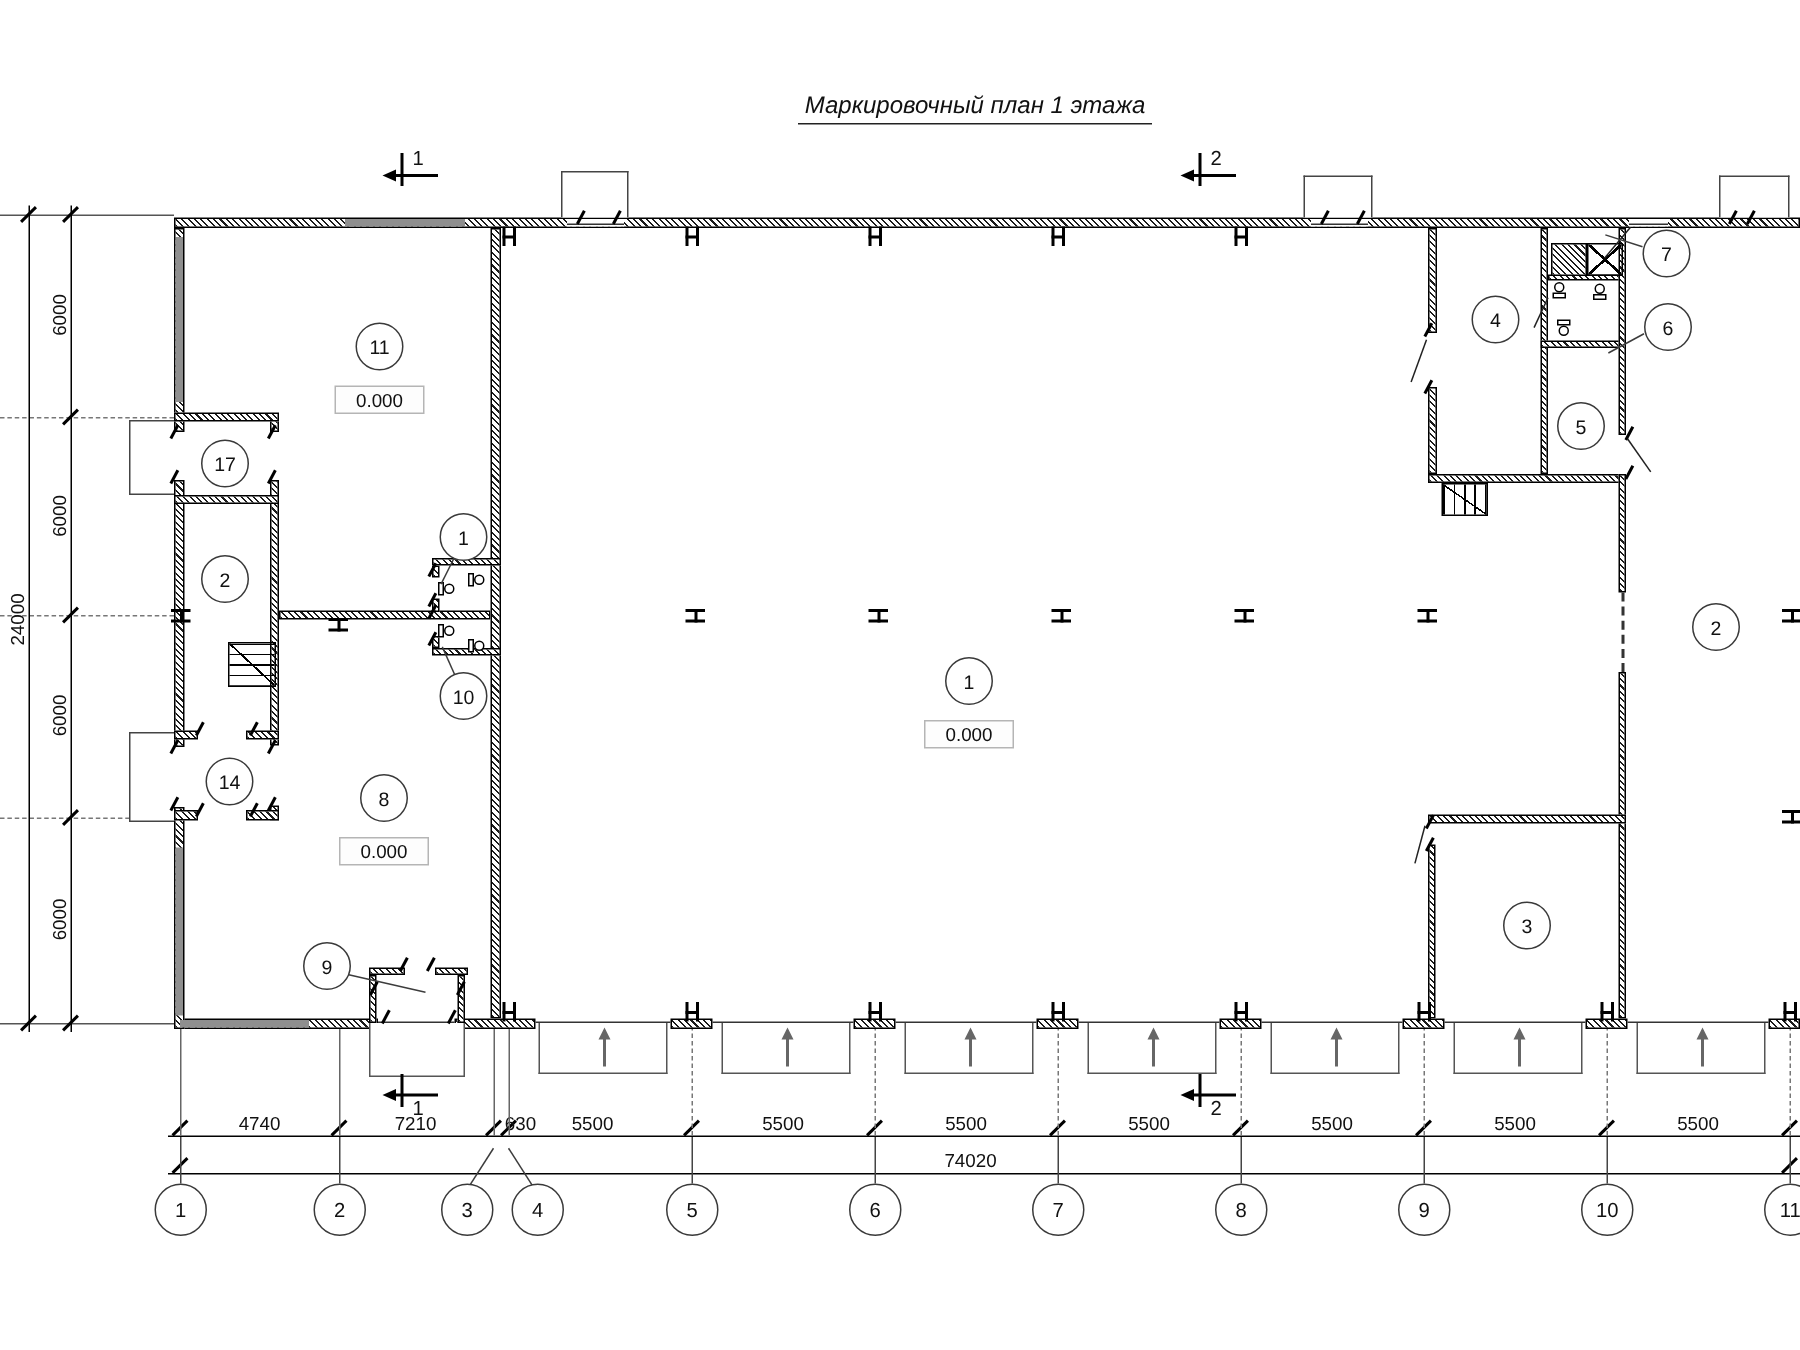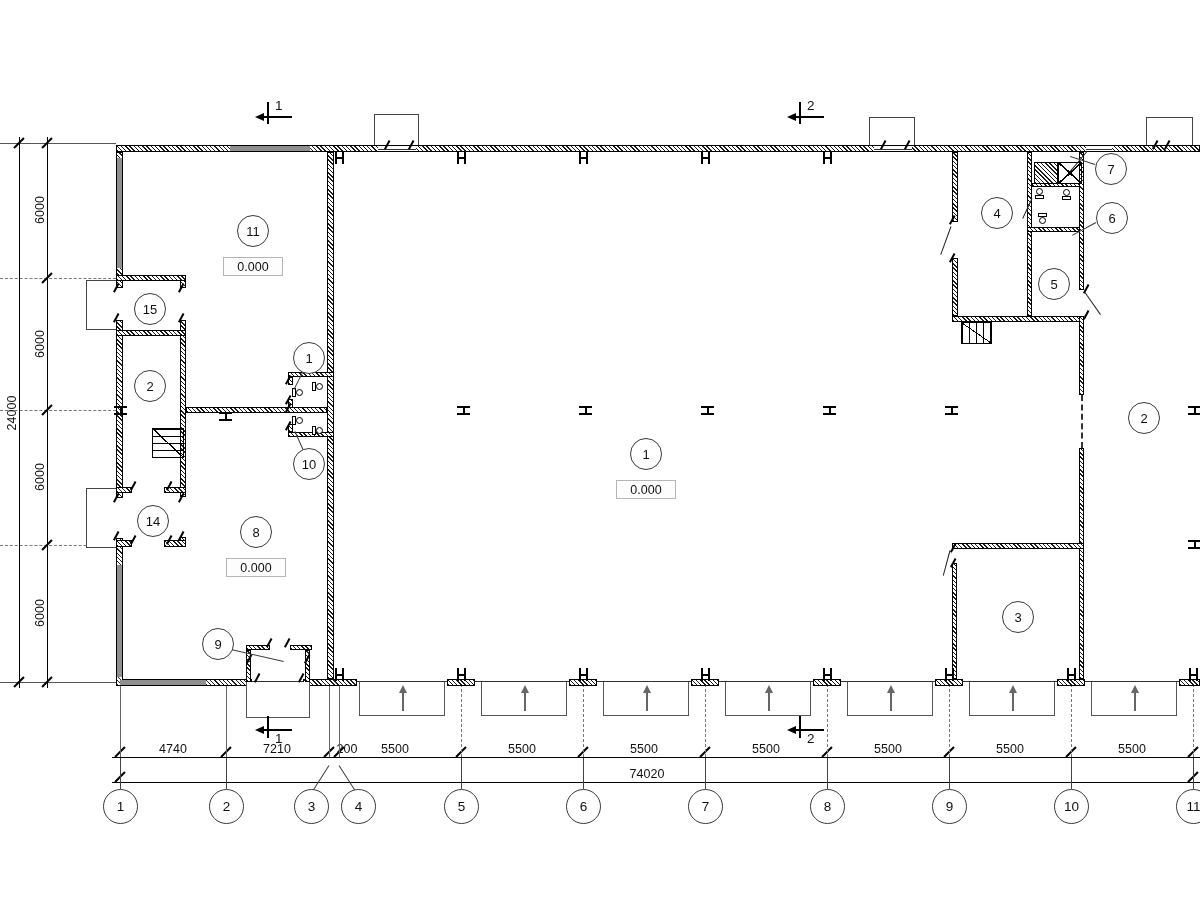--- a/index.html
+++ b/index.html
@@ -48,20 +48,23 @@
         border-bottom:4px solid transparent;border-right:9px solid #000;}
   .seclbl{position:absolute;font-size:13.5px;}
   .title-wrap{position:absolute;left:450px;top:62px;width:400px;text-align:center;}
   .title-wrap span{font-style:italic;font-size:16px;border-bottom:1.4px solid #222;padding:0 4px 3px;}
 </style>
 </head>
 <body>
 
 <div id="plan">
 
+  <div class="title-wrap">
+    <span>Маркировочный план 1 этажа</span>
+  </div>
 
   <div class="hl" style="left:0;top:143px;width:116px;background:#555;"></div>
   <div class="dh" style="left:0;top:278px;width:116px;"></div>
   <div class="dh" style="left:0;top:410px;width:116px;"></div>
   <div class="dh" style="left:0;top:545px;width:116px;"></div>
   <div class="hl" style="left:0;top:682px;width:116px;background:#555;"></div>
   <div class="vl" style="left:47px;top:137px;height:551px;"></div>
   <div class="vl" style="left:19px;top:137px;height:551px;"></div>
   <div class="tick" style="left:40px;top:142px;"></div>
   <div class="tick" style="left:40px;top:277px;"></div>
@@ -86,21 +89,21 @@
   <div class="tick" style="left:576px;top:751px;"></div>
   <div class="tick" style="left:698px;top:751px;"></div>
   <div class="tick" style="left:820px;top:751px;"></div>
   <div class="tick" style="left:942px;top:751px;"></div>
   <div class="tick" style="left:1064px;top:751px;"></div>
   <div class="tick" style="left:1186px;top:751px;"></div>
   <div class="tick" style="left:113px;top:776px;"></div>
   <div class="tick" style="left:1186px;top:776px;"></div>
   <div class="dimlbl" style="left:143px;top:742px;width:60px;">4740</div>
   <div class="dimlbl" style="left:247px;top:742px;width:60px;">7210</div>
-  <div class="dimlbl" style="left:329px;top:742px;width:36px;">200</div>
+  <div class="dimlbl" style="left:329px;top:742px;width:36px;">630</div>
   <div class="dimlbl" style="left:365px;top:742px;width:60px;">5500</div>
   <div class="dimlbl" style="left:492px;top:742px;width:60px;">5500</div>
   <div class="dimlbl" style="left:614px;top:742px;width:60px;">5500</div>
   <div class="dimlbl" style="left:736px;top:742px;width:60px;">5500</div>
   <div class="dimlbl" style="left:858px;top:742px;width:60px;">5500</div>
   <div class="dimlbl" style="left:980px;top:742px;width:60px;">5500</div>
   <div class="dimlbl" style="left:1102px;top:742px;width:60px;">5500</div>
   <div class="dimlbl" style="left:612px;top:767px;width:70px;">74020</div>
 
   <div class="vl" style="left:120px;top:686px;height:71px;background:#666;"></div>
@@ -319,21 +322,21 @@
   <div class="rb" style="left:1038px;top:268px;">5</div>
   <div class="rb" style="left:1096px;top:202px;">6</div>
   <div class="rb" style="left:1095px;top:153px;">7</div>
   <div class="rb" style="left:240px;top:516px;">8</div>
   <div class="rb" style="left:202px;top:628px;">9</div>
   <div class="rb" style="left:293px;top:448px;">10</div>
   <div class="rb" style="left:237px;top:215px;">11</div>
   <div class="rb" style="left:293px;top:342px;">1</div>
   <div class="rb" style="left:134px;top:370px;">2</div>
   <div class="rb" style="left:137px;top:505px;">14</div>
-  <div class="rb" style="left:134px;top:293px;">15</div>
+  <div class="rb" style="left:134px;top:293px;">17</div>
   <div class="elev" style="left:223px;top:257px;">0.000</div>
   <div class="elev" style="left:226px;top:558px;">0.000</div>
   <div class="elev" style="left:616px;top:480px;">0.000</div>
 
   <div class="vl" style="left:267px;top:102px;height:22px;width:1.5px;"></div>
   <div class="hl" style="left:263px;top:116px;width:29px;height:1.5px;"></div>
   <div class="sarr" style="left:255px;top:113px;"></div>
   <div class="seclbl" style="left:275px;top:98px;">1</div>
   <div class="vl" style="left:799px;top:102px;height:22px;width:1.5px;"></div>
   <div class="hl" style="left:795px;top:116px;width:29px;height:1.5px;"></div>

